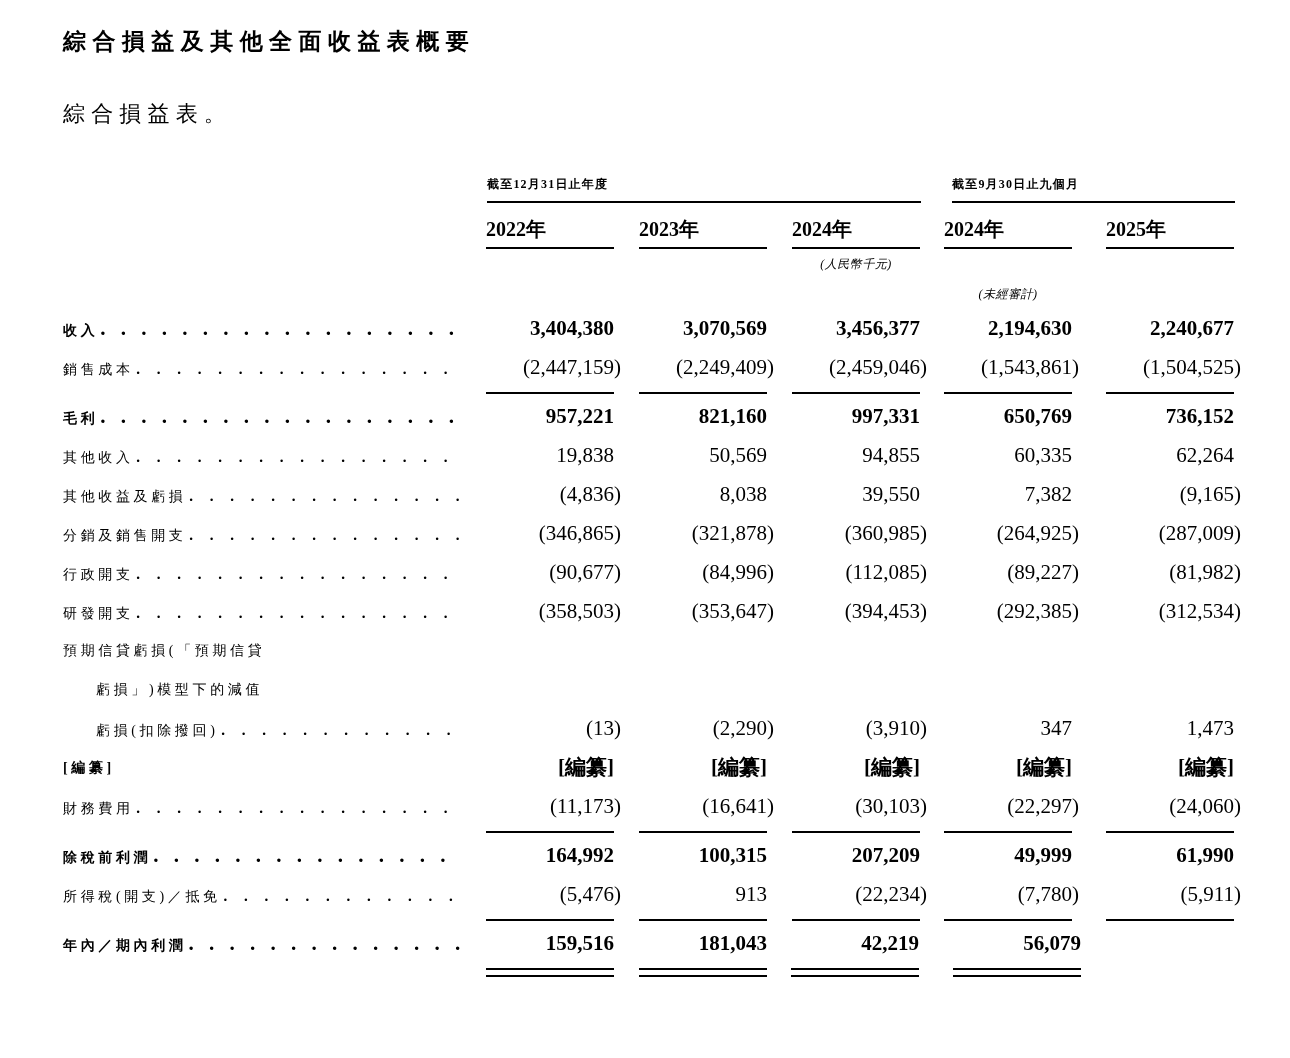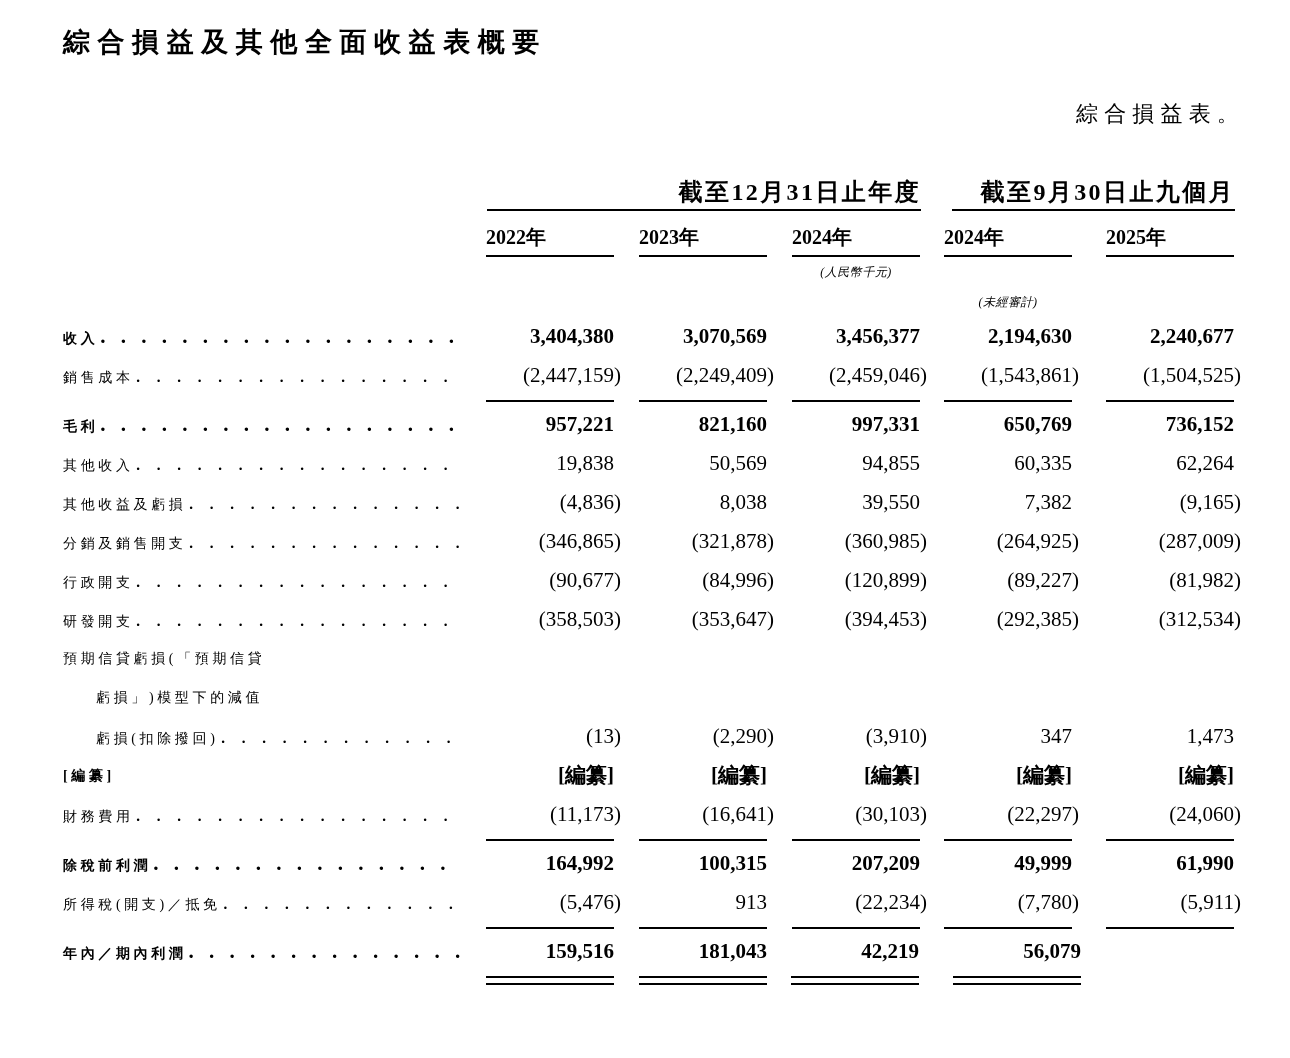--- a/index.html
+++ b/index.html
@@ -11,50 +11,50 @@
     overflow: hidden;
     font-family: "Liberation Serif", "DejaVu Serif", serif;
     color: #000000;
   }
   .page {
     margin-left: 63px;
     width: 1182px;
   }
   .title {
     margin: 26px 0 0 0;
-    font-size: 27px;
+    font-size: 23px;
     font-weight: bold;
     letter-spacing: 0.28em;
     line-height: 32px;
     white-space: nowrap;
   }
   .intro {
     margin: 36px 0 0 0;
     font-size: 22px;
     line-height: 40px;
     letter-spacing: 0.28em;
   }
   .intro .l1 { display: block; padding-left: 64px; white-space: nowrap; }
-  .intro .l2 { display: block; white-space: nowrap; text-align: right; }
+  .intro .l2 { display: block; white-space: nowrap; }
 
   
   .grouprow { display: flex; margin-top: 42px; align-items: flex-end; }
   .w-label { width: 397px; flex: 0 0 auto; }
   .gcell { flex: 0 0 auto; }
   .g1 { width: 469px; }
   .g2 { width: 314px; }
   .gline {
     display: block;
-    text-align: right;
+    text-align: left;
     font-weight: bold;
-    font-size: 24px;
+    font-size: 12px;
     letter-spacing: 0.1em;
     white-space: nowrap;
     border-bottom: 2px solid #000;
-    padding-bottom: 1px;
+    padding-bottom: 8px;
   }
   .g1 .gline { margin-left: 27px; margin-right: 8px; }
   .g2 .gline { margin-left: 23px; margin-right: 8px; }
 
   .yearrow { display: flex; margin-top: 14px; align-items: flex-end; }
   .ycell { flex: 0 0 auto; display: flex; }
   .ybox {
     margin-left: auto;
     margin-right: 9px;
     width: 128px;
@@ -382,21 +382,21 @@
           </div>
           <div class="vcell c0">
             <span class="body">(90,677</span>
             <span class="over">)</span>
           </div>
           <div class="vcell c1">
             <span class="body">(84,996</span>
             <span class="over">)</span>
           </div>
           <div class="vcell c2">
-            <span class="body">(120,899</span>
+            <span class="body">(112,085</span>
             <span class="over">)</span>
           </div>
           <div class="vcell c3">
             <span class="body">(89,227</span>
             <span class="over">)</span>
           </div>
           <div class="vcell c4">
             <span class="body">(81,982</span>
             <span class="over">)</span>
           </div>

